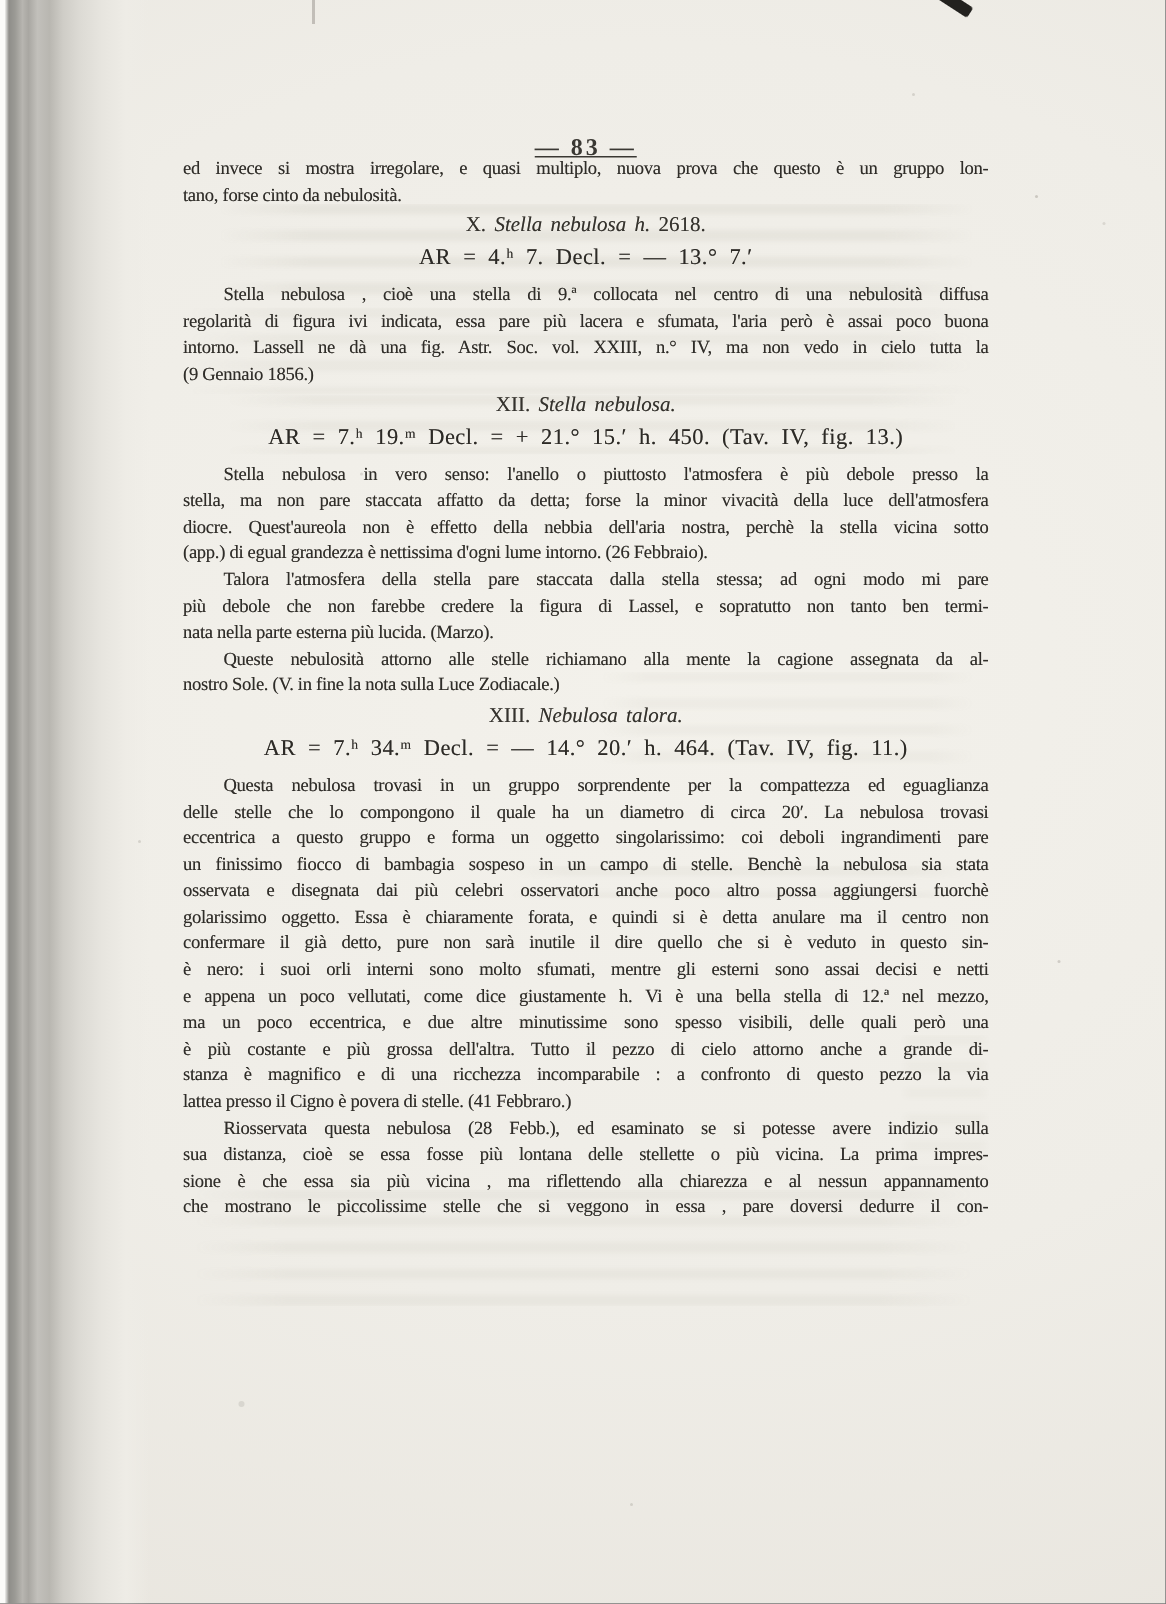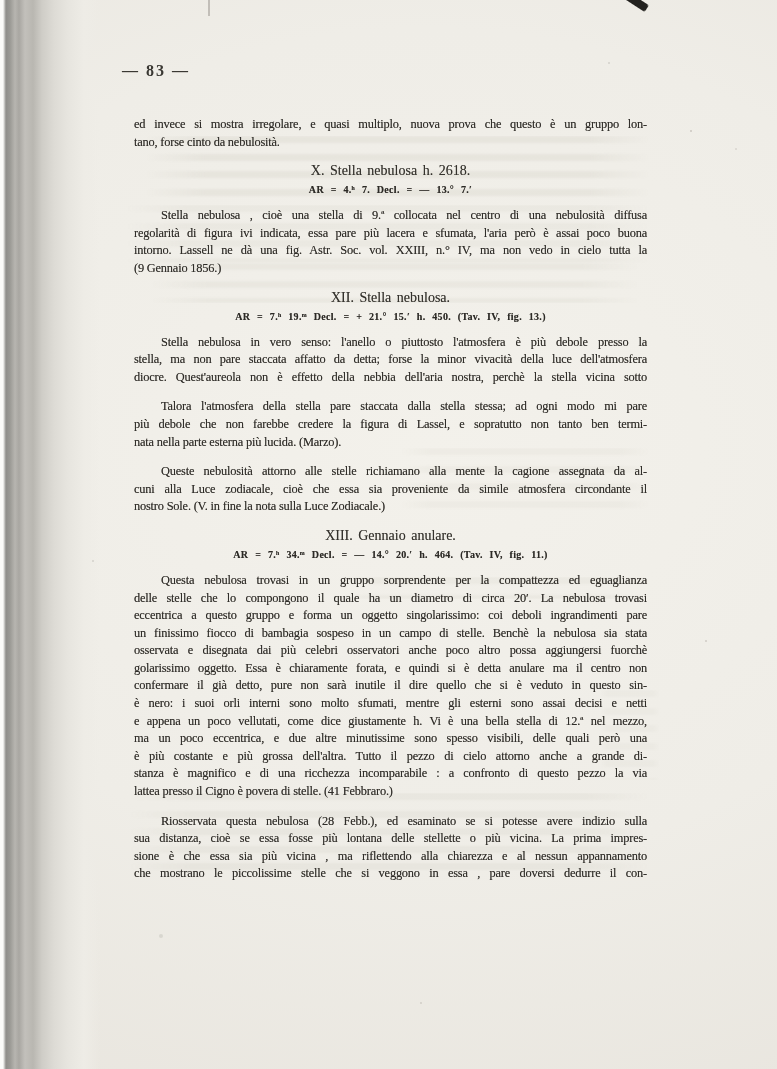--- a/index.html
+++ b/index.html
@@ -58,45 +58,45 @@
   }
   .g1{left:145px;top:136px;width:505px;height:66px;opacity:.50;}
   .g2{left:125px;top:205px;width:525px;height:58px;opacity:.34;}
   .g3{left:150px;top:263px;width:490px;height:40px;opacity:.40;}
   .g4{left:400px;top:448px;width:250px;height:70px;opacity:.28;}
   .g5{left:340px;top:577px;width:305px;height:22px;opacity:.34;}
   .g6{left:128px;top:793px;width:522px;height:78px;opacity:.38;}
   .g7{left:600px;top:690px;width:60px;height:90px;opacity:.22;}
 
   .pagenum{
-    position:absolute;left:122px;top:62px;width:537px;
-    text-align:left;font-size:16px;font-weight:bold;
-    letter-spacing:2px;color:#3a3833;
+    position:absolute;left:122px;top:90px;width:537px;
+    text-align:center;font-size:16px;font-weight:bold;
+    letter-spacing:2px;color:#3a3833;text-decoration:underline;
   }
   .text-column{
     position:absolute;left:122px;top:104px;width:537px;
   }
-  .para{margin:12px;}
+  .para{margin:0;}
   .jline{
     height:17.6px;line-height:17.6px;
     font-size:12.4px;letter-spacing:-0.2px;
     white-space:nowrap;
     text-align:justify;text-align-last:justify;
     text-shadow:0 0 .4px rgba(60,55,48,.55);
   }
   .firstline{text-indent:27px;}
   .lastline{text-align-last:left;}
   .heading{
     text-align:center;font-size:14px;margin:4px 0 3px;
     word-spacing:2px;color:#34322d;
     text-shadow:0 0 .4px rgba(60,55,48,.5);
   }
-  .heading .h-title{}
+  .heading .h-title{font-style:italic;}
   .ar-line{
-    text-align:center;font-size:10px;font-weight:bold;
+    text-align:center;font-size:15px;font-weight:normal;
     margin:5px 0 7px;word-spacing:4px;letter-spacing:.3px;color:#2c2a26;
     text-shadow:0 0 .4px rgba(50,46,40,.5);
   }
 </style>
 </head>
 <body>
 
 <div class="page">
   <div class="binding"></div>
 
@@ -126,32 +126,32 @@
         <div class="jline">regolarità di figura ivi indicata, essa pare più lacera e sfumata, l'aria però è assai poco buona</div>
         <div class="jline">intorno. Lassell ne dà una fig. Astr. Soc. vol. XXIII, n.° IV, ma non vedo in cielo tutta la</div>
         <div class="jline lastline">(9 Gennaio 1856.)</div>
       </div>
       <div class="heading"><span class="h-prefix">XII. </span><span class="h-title">Stella nebulosa.</span></div>
       <div class="ar-line">AR = 7.ʰ 19.ᵐ Decl. = + 21.° 15.′ h. 450. (Tav. IV, fig. 13.)</div>
       <div class="para">
         <div class="jline firstline">Stella nebulosa in vero senso: l'anello o piuttosto l'atmosfera è più debole presso la</div>
         <div class="jline">stella, ma non pare staccata affatto da detta; forse la minor vivacità della luce dell'atmosfera</div>
         <div class="jline">diocre. Quest'aureola non è effetto della nebbia dell'aria nostra, perchè la stella vicina sotto</div>
+        <div class="jline lastline">(app.) di egual grandezza è nettissima d'ogni lume intorno. (26 Febbraio).</div>
       </div>
       <div class="para">
         <div class="jline firstline">Talora l'atmosfera della stella pare staccata dalla stella stessa; ad ogni modo mi pare</div>
         <div class="jline">più debole che non farebbe credere la figura di Lassel, e sopratutto non tanto ben termi-</div>
         <div class="jline lastline">nata nella parte esterna più lucida. (Marzo).</div>
       </div>
       <div class="para">
         <div class="jline firstline">Queste nebulosità attorno alle stelle richiamano alla mente la cagione assegnata da al-</div>
-        <div class="jline">cuni alla Luce zodiacale, cioè che essa sia proveniente da simile atmosfera circondante il</div>
         <div class="jline lastline">nostro Sole. (V. in fine la nota sulla Luce Zodiacale.)</div>
       </div>
-      <div class="heading"><span class="h-prefix">XIII. </span><span class="h-title">Gennaio anulare.</span></div>
+      <div class="heading"><span class="h-prefix">XIII. </span><span class="h-title">Nebulosa talora.</span></div>
       <div class="ar-line">AR = 7.ʰ 34.ᵐ Decl. = — 14.° 20.′ h. 464. (Tav. IV, fig. 11.)</div>
       <div class="para">
         <div class="jline firstline">Questa nebulosa trovasi in un gruppo sorprendente per la compattezza ed eguaglianza</div>
         <div class="jline">delle stelle che lo compongono il quale ha un diametro di circa 20′. La nebulosa trovasi</div>
         <div class="jline">eccentrica a questo gruppo e forma un oggetto singolarissimo: coi deboli ingrandimenti pare</div>
         <div class="jline">un finissimo fiocco di bambagia sospeso in un campo di stelle. Benchè la nebulosa sia stata</div>
         <div class="jline">osservata e disegnata dai più celebri osservatori anche poco altro possa aggiungersi fuorchè</div>
         <div class="jline">golarissimo oggetto. Essa è chiaramente forata, e quindi si è detta anulare ma il centro non</div>
         <div class="jline">confermare il già detto, pure non sarà inutile il dire quello che si è veduto in questo sin-</div>
         <div class="jline">è nero: i suoi orli interni sono molto sfumati, mentre gli esterni sono assai decisi e netti</div>

